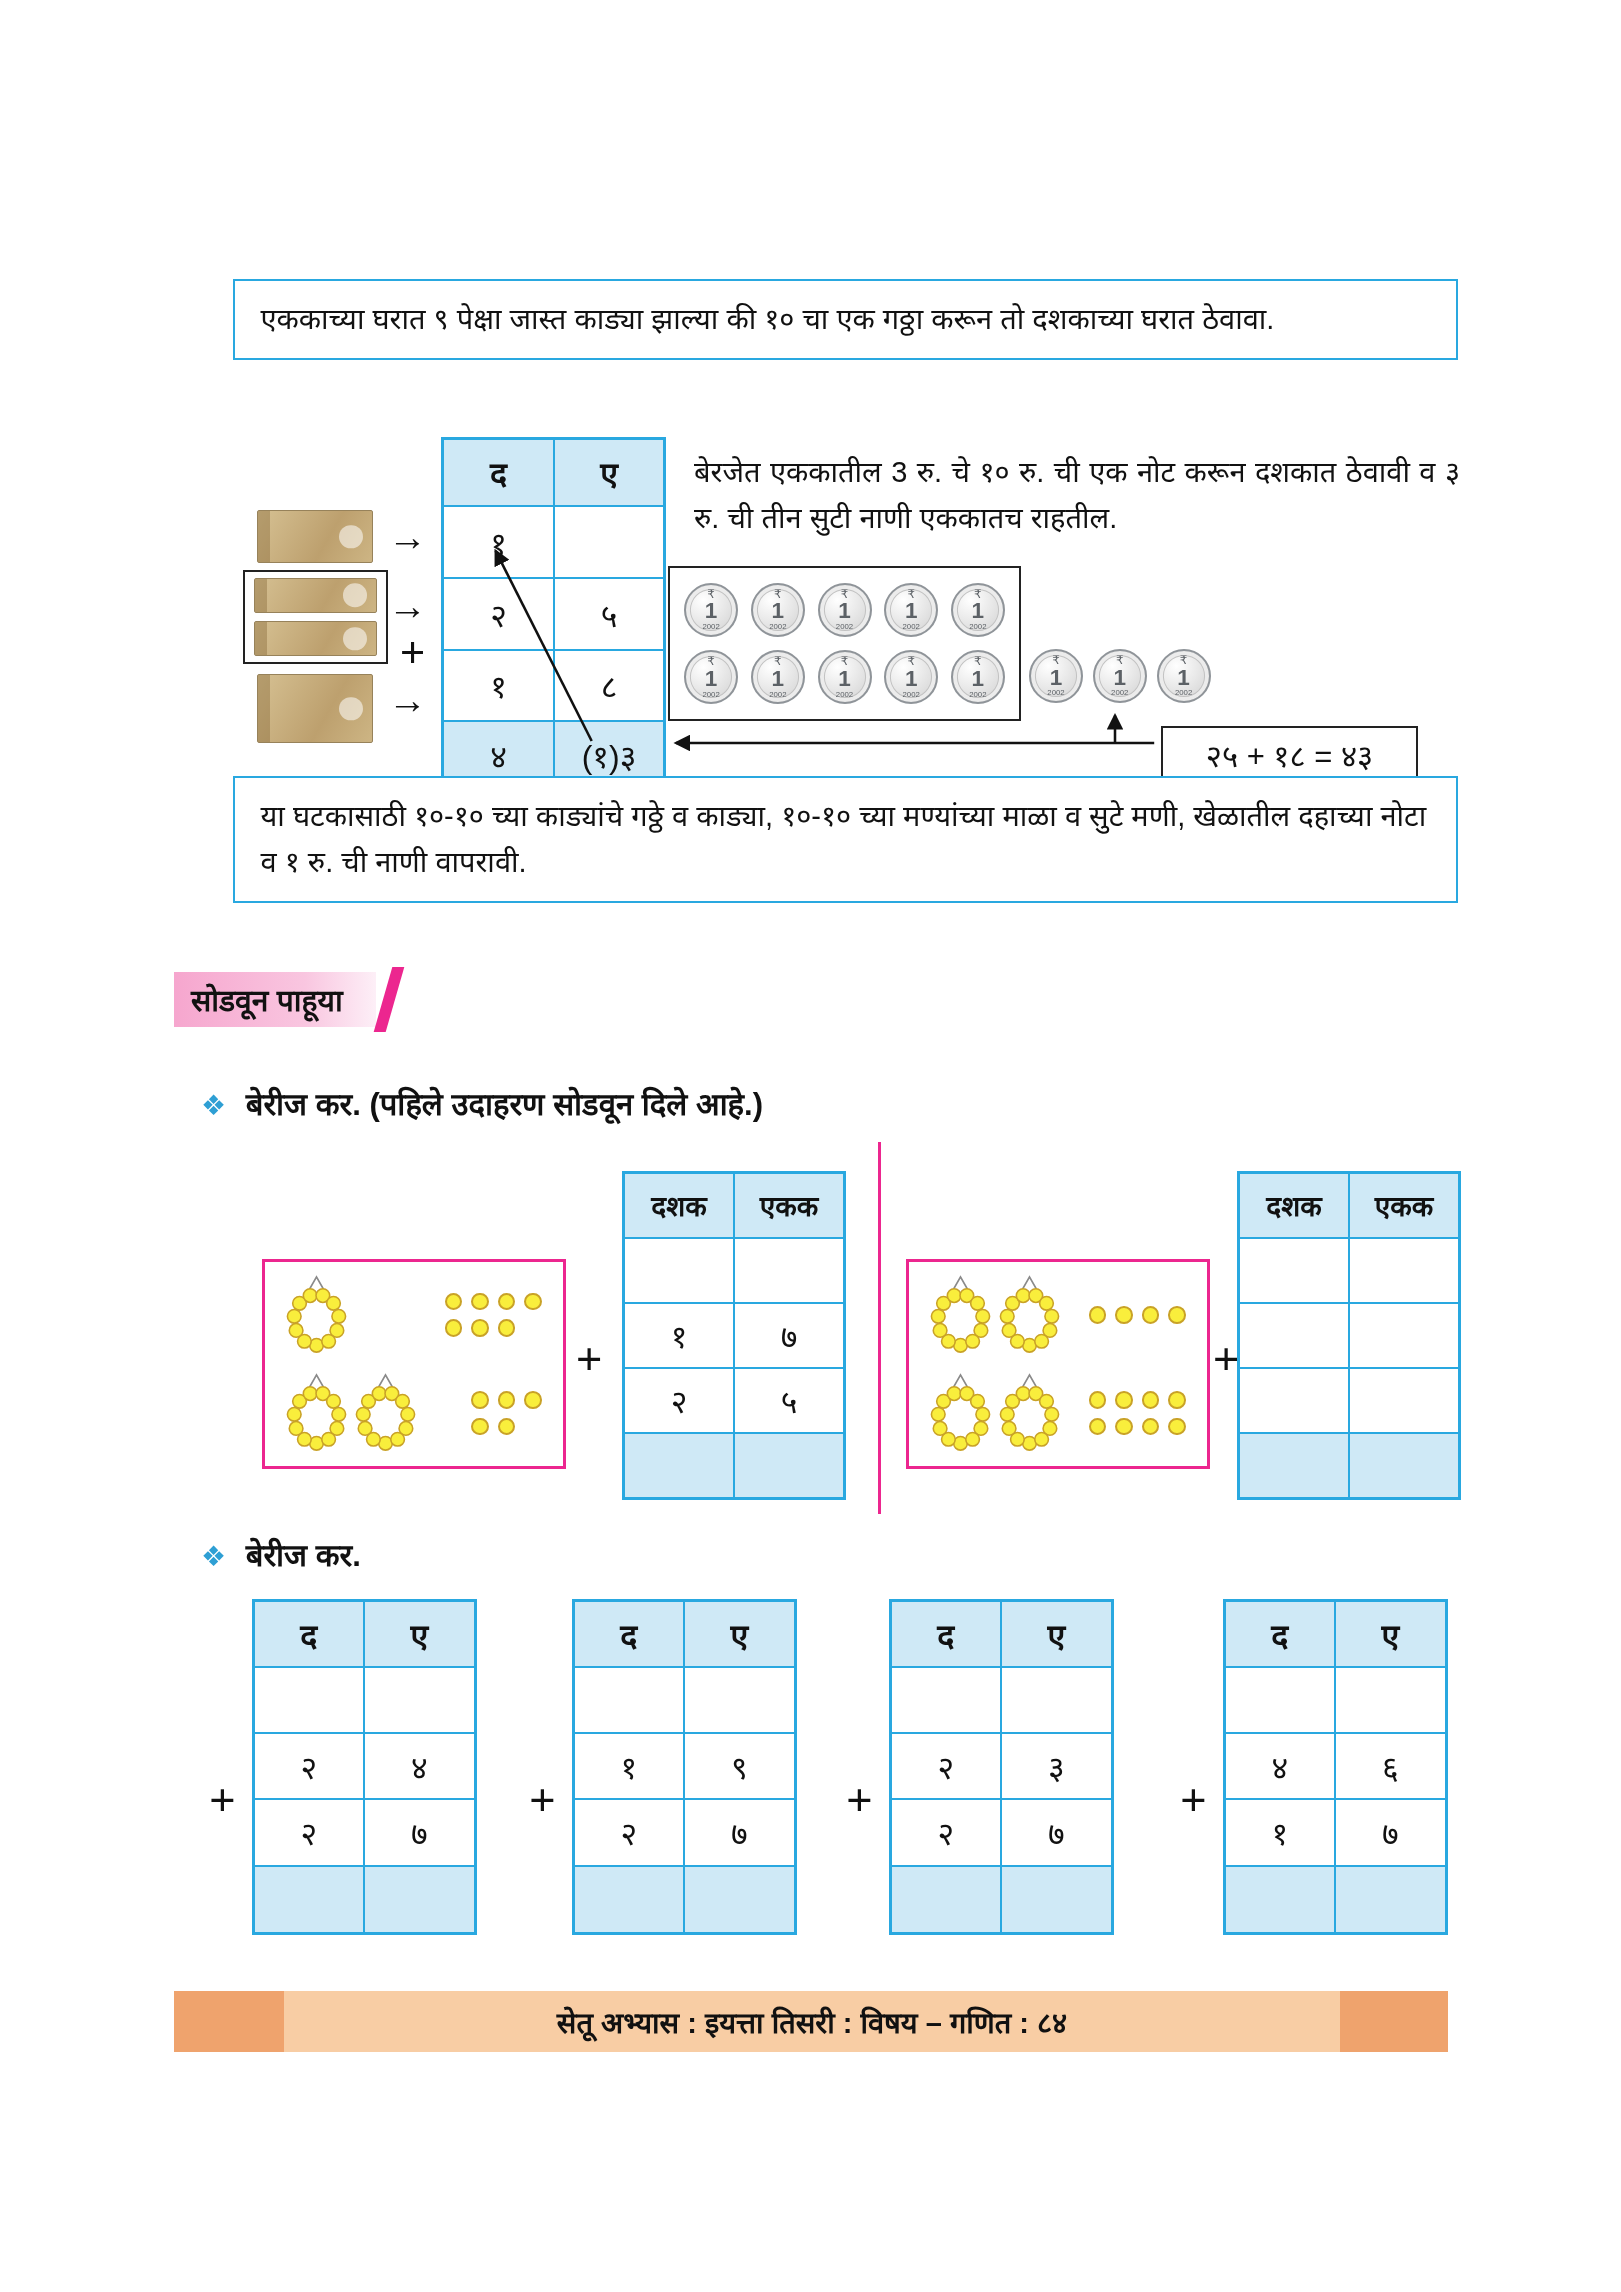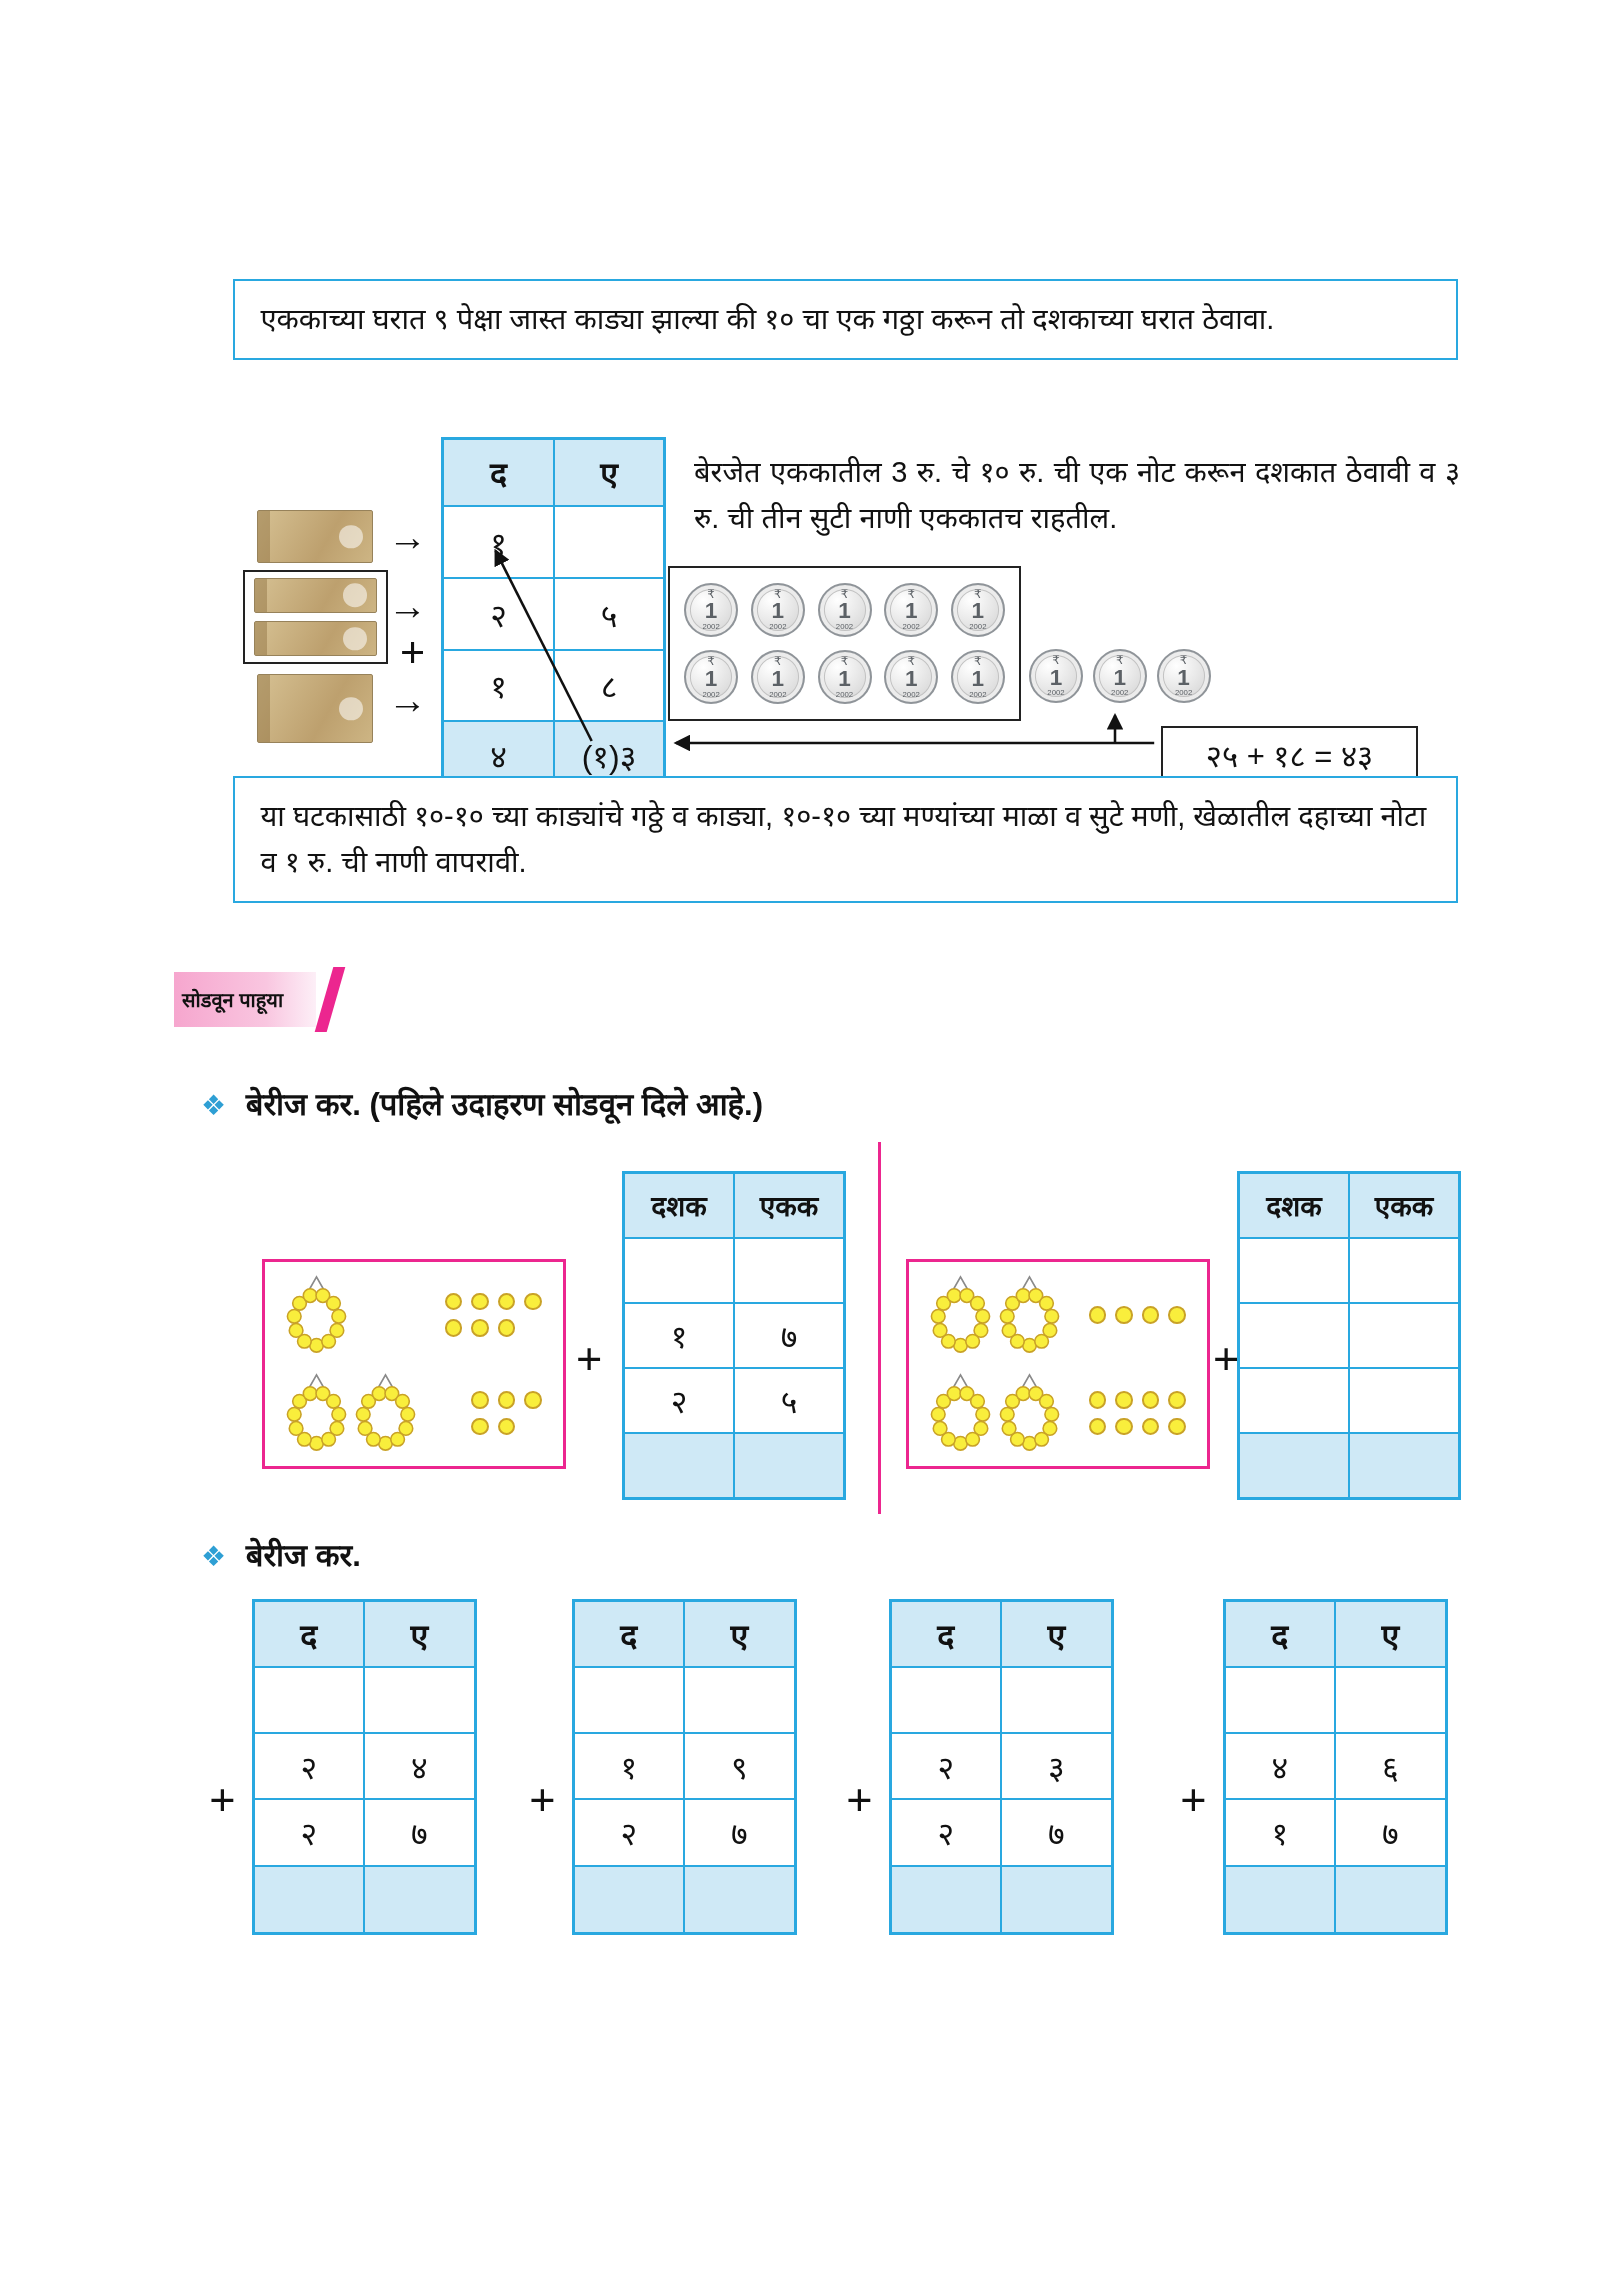--- a/index.html
+++ b/index.html
@@ -50,22 +50,22 @@
   .coin .sym{font-size:11.8px;}
   .coin .num{font-size:22.5px;font-weight:bold;}
   .coin .yr{font-size:7.8px;}
 
   .eq-box{position:absolute;left:928px;top:289px;width:257px;height:57px;border:2.5px solid #222;
           display:flex;align-items:center;justify-content:center;font-size:31px;background:#fff;}
 
   .we-arrows{position:absolute;left:0;top:0;pointer-events:none;}
 
   
-  .solve{position:absolute;left:174px;top:956px;height:55px;padding:0 33px 0 8px;display:flex;align-items:center;
-         font-size:20px;font-weight:bold;
+  .solve{position:absolute;left:174px;top:956px;height:55px;padding:0 33px 0 17px;display:flex;align-items:center;
+         font-size:30px;font-weight:bold;
          background:linear-gradient(90deg,var(--pink-label,#f6a6ce) 0%,#f9c6e0 65%,#fdeff7 100%);}
   .solve::after{content:"";position:absolute;right:-19.6px;top:-4.9px;width:11.8px;height:65px;
          background:var(--pink,#ec268f);transform:skewX(-16deg);}
 
   
   .instr{position:absolute;display:flex;align-items:baseline;gap:19.6px;font-size:31px;font-weight:bold;}
   #instr1{left:201px;top:1066px;}
   #instr2{left:201px;top:1517px;}
   .bullet{color:var(--bullet,#2e9fd4);font-size:28px;}
 
@@ -489,15 +489,20 @@
           <div class="c">४</div>
           <div class="c">६</div>
           <div class="c">१</div>
           <div class="c">७</div>
           <div class="c ans"></div>
           <div class="c ans"></div>
         </div>
     </div>
   </div>
 
+  <div class="footer">
+    <div class="f-dark"></div>
+    <div class="f-light">सेतू अभ्यास : इयत्ता तिसरी : विषय – गणित : ८४</div>
+    <div class="f-dark f2"></div>
+  </div>
 
 </div>
 
 
 </body></html>

